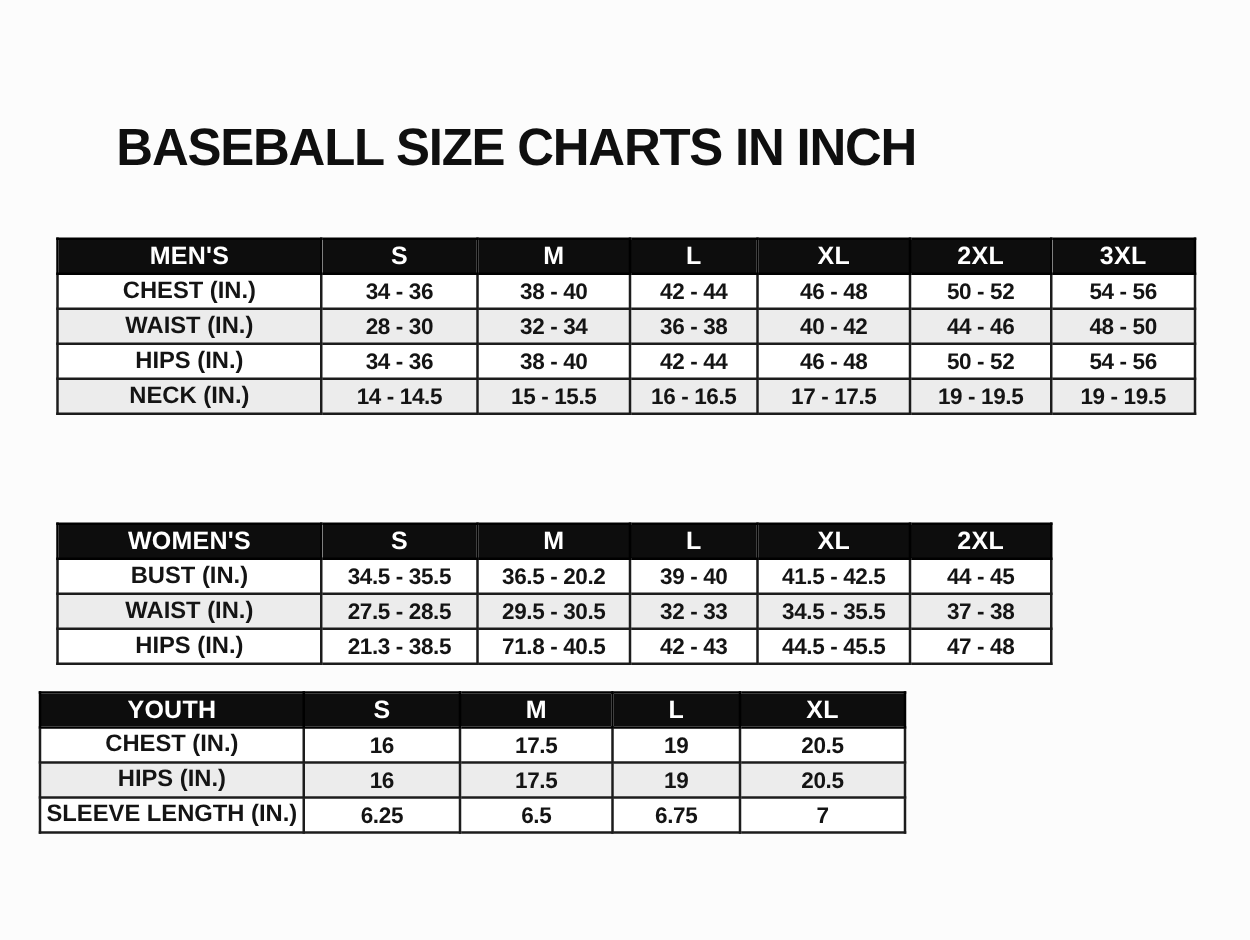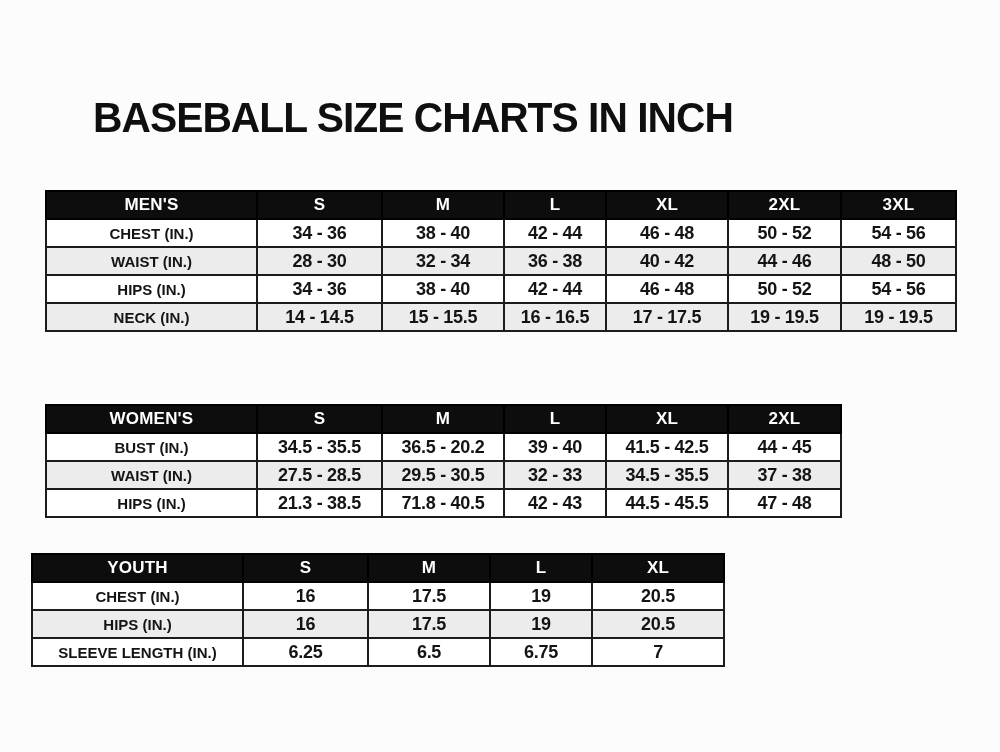--- a/index.html
+++ b/index.html
@@ -47,30 +47,30 @@
     font-weight: 700;
     padding: 0;
     height: 28px;
     color: var(--text);
     overflow: hidden;
     white-space: nowrap;
   }
   table.size-table thead th {
     background: var(--header-bg);
     color: var(--header-text);
-    font-size: 17px;
+    font-size: 20px;
     border-color: #000000;
     letter-spacing: 0.2px;
     margin-left: 16px;
   }
-  table.size-table tbody th { font-size: 15px; }
+  table.size-table tbody th { font-size: 19px; }
   table.size-table tbody td { font-size: 18px; letter-spacing: -0.3px; }
   table.size-table tbody tr:nth-child(even) { background: var(--row-alt); }
   #table-mens   { left: 45px; top: 190px; width: 910px; }
-  #table-womens { left: 45px; top: 404px; width: 795px; }
+  #table-womens { left: 45px; top: 418px; width: 795px; }
   #table-youth  { left: 31px; top: 553px; width: 692px; }
 </style>
 </head>
 <body>
 
 <div class="page">
 
   <h1 class="page-title">BASEBALL SIZE CHARTS IN INCH</h1>
 
   <table class="size-table" id="table-mens">

